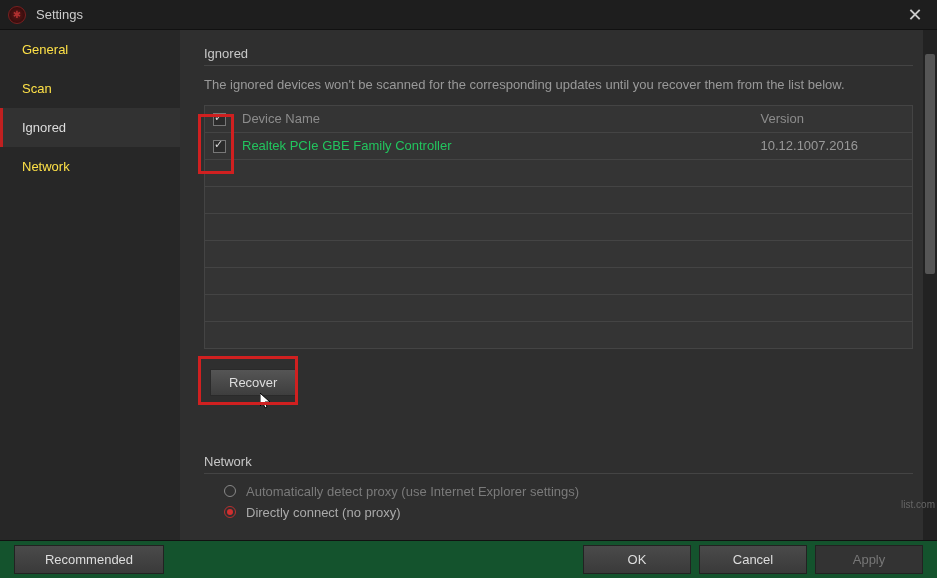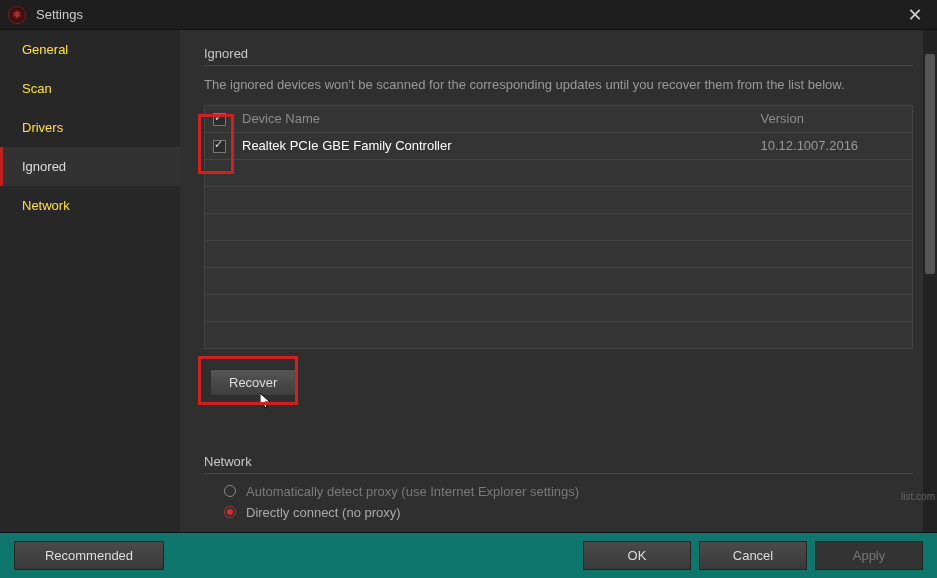--- a/index.html
+++ b/index.html
@@ -16,56 +16,55 @@
 .section-title { color: #c8c8c8; font-size: 13px; margin-bottom: 4px; }
 .hr { border: none; border-top: 1px solid #444; margin-bottom: 10px; }
 .desc { color: #999; font-size: 13px; line-height: 1.45; margin-bottom: 10px; }
 .table { width: 100%; border: 1px solid #444; background: #343434; border-collapse: collapse; }
 .table th, .table td { text-align: left; font-weight: normal; font-size: 13px; color: #999; border-bottom: 1px solid #444; height: 27px; padding: 0 8px; }
 .table th { color: #8c8c8c; }
 .th-version { padding-left: 8px; }
 .td-check, .th-check { width: 28px; text-align: center; padding: 0; }
 .chk { appearance: none; width: 13px; height: 13px; border: 1px solid #777; background: #2b2b2b; cursor: pointer; position: relative; vertical-align: middle; }
 .chk:checked::after { content: "✓"; color: #ddd; position: absolute; top: -3px; left: 0; font-size: 11px; }
-.table td.device { color: #ffffff; }
+.table td.device { color: #22c55e; }
 .recover-wrap { margin-top: 14px; display: inline-block; padding: 6px; position: relative; }
 .btn { background: linear-gradient(#555,#3e3e3e); border: 1px solid #2a2a2a; color: #ddd; padding: 5px 18px; font-size: 13px; cursor: pointer; }
 .cursor { position: absolute; left: 56px; top: 30px; font-size: 14px; color: #fff; pointer-events: none; }
 .highlight { border: 3px solid #d02020; position: absolute; pointer-events: none; }
 .h1 { left: 198px; top: 84px; width: 36px; height: 60px; }
 .h2 { left: 198px; top: 326px; width: 100px; height: 49px; }
 .section2 { margin-top: 52px; }
 .radio-row { display: flex; align-items: center; margin: 6px 0 6px 20px; font-size: 13px; color: #aaa; }
 .radio { width: 12px; height: 12px; border-radius: 50%; border: 1px solid #888; margin-right: 10px; display: inline-block; position: relative; }
 .radio.sel { border-color: #b83030; }
 .radio.sel::after { content: ""; width: 6px; height: 6px; background: #d03030; border-radius: 50%; position: absolute; top: 2px; left: 2px; }
 .radio-label.dim { color: #7a7a7a; }
 .scrollbar { position: absolute; right: 0; top: 0; bottom: 0; width: 14px; background: #222; }
 .scroll-thumb { position: absolute; right: 2px; width: 10px; top: 24px; height: 220px; background: #555; border-radius: 2px; }
-.footer { height: 46px; background: #0f766e; border-top: 1px solid #111; display: flex; align-items: center; padding: 0 14px; }
+.footer { height: 38px; background: #14532d; border-top: 1px solid #111; display: flex; align-items: center; padding: 0 14px; }
 .footer-spacer { flex: 1; }
 .footbtn { background: linear-gradient(#4a4a4a,#3a3a3a); color: #ddd; border: 1px solid #222; padding: 6px 0; width: 108px; margin-left: 8px; font-size: 13px; cursor: pointer; text-align: center; }
 .footbtn.rec { width: 150px; margin-left: 0; }
 .footbtn.disabled { color: #777; background: #333; cursor: default; }
 .watermark { position: absolute; right: 2px; bottom: 30px; font-size: 10px; color: #666; }
 </style>
 </head>
 <body>
 
 <div class="titlebar">
   <span class="logo">✱</span>
   <span class="titlebar-title">Settings</span>
   <span class="close-icon">✕</span>
 </div>
 
 <div class="body">
   <div class="sidebar">
     <div class="sidebar-item"><span>General</span></div>
     <div class="sidebar-item"><span>Scan</span></div>
-    <div class="sidebar-item"><span>Drivers</span></div>
     <div class="sidebar-item active"><span>Ignored</span></div>
     <div class="sidebar-item"><span>Network</span></div>
   </div>
 
   <div class="main">
     <div class="section-title">Ignored</div>
     <hr class="hr">
     <div class="desc">The ignored devices won't be scanned for the corresponding updates until you recover them from the list below.</div>
 
     <table class="table">

